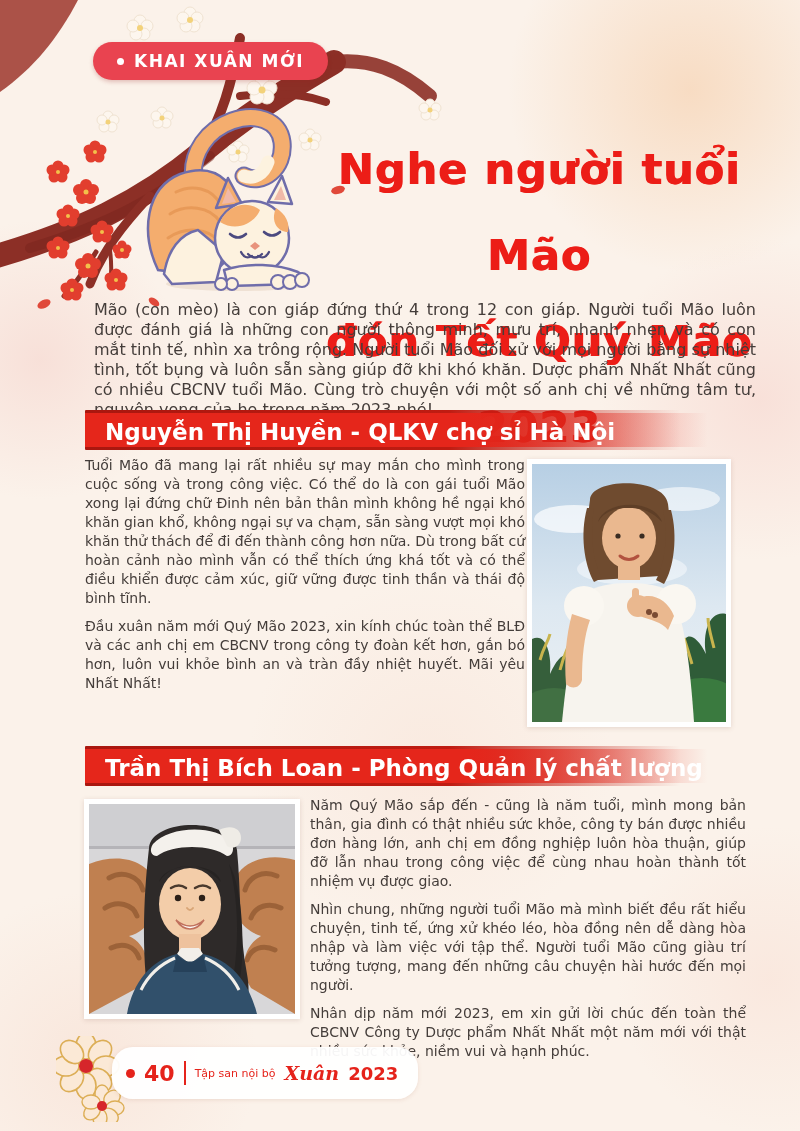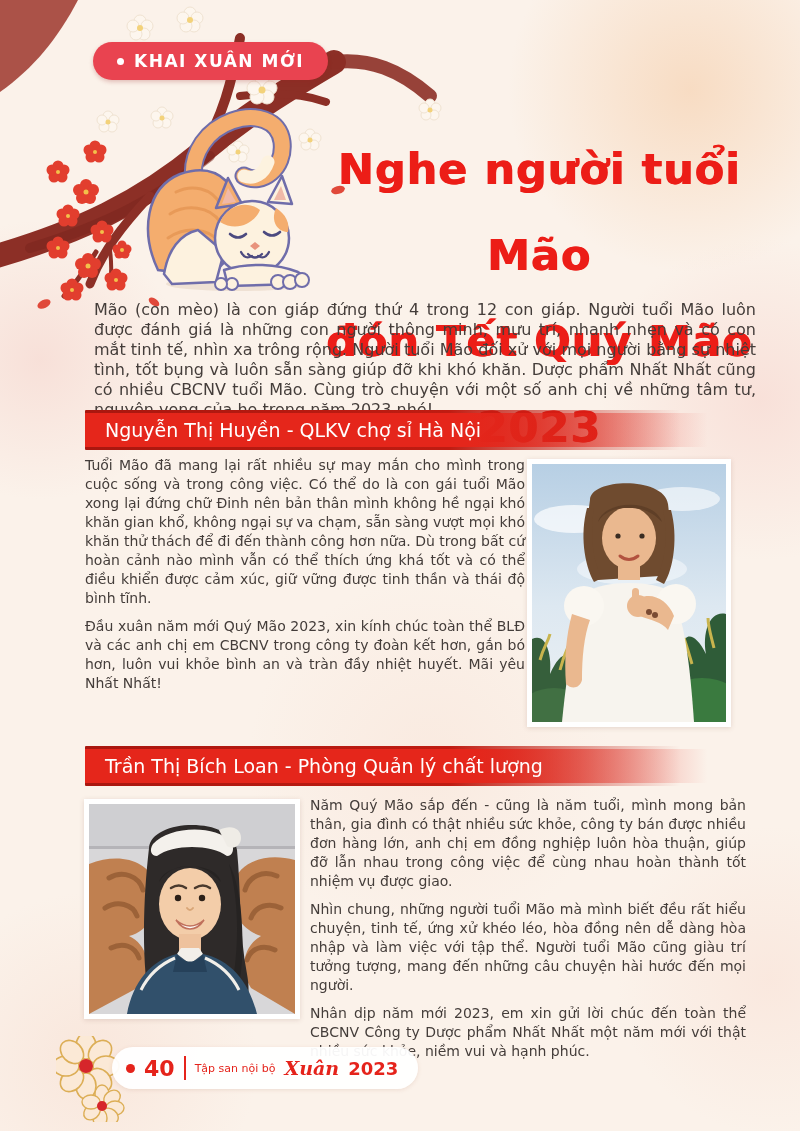--- a/index.html
+++ b/index.html
@@ -43,37 +43,37 @@
   
   .ribbon { position:absolute; left:85px; width:662px; height:40px; }
   .ribbon .edge {
     position:absolute; inset:0;
     background:linear-gradient(90deg,#a9170f 0%,#bf1c12 55%,rgba(191,28,18,0) 90%);
     border-radius:1px;
   }
   .ribbon .face {
     position:absolute; left:0; right:0; top:3px; bottom:3px;
     background:linear-gradient(90deg,#e5261b 0%,#e5261b 58%,rgba(229,38,27,0) 94%);
-    color:#fff; font-weight:normal; font-size:19px; padding:6px 0 0 20px;
+    color:#fff; font-weight:bold; font-size:23px; padding:6px 0 0 20px;
     white-space:nowrap;
   }
 
   .bodytext { position:absolute; font-size:14px; line-height:19px; text-align:justify; color:#443d3a; }
   .bodytext p { margin-bottom:9px; }
   .s1-text { left:85px; top:456px; width:440px; }
   .s2-text { left:310px; top:796px; width:436px; }
 
   .photo { position:absolute; border:5px solid #ffffff; box-shadow:0 1px 5px rgba(120,70,60,.18); background:#fff; }
   .photo svg { display:block; }
   .photo1 { left:527px; top:459px; }
   .photo2 { left:84px; top:799px; }
 
   
   .footer-pill {
-    position:absolute; left:112px; top:1047px; height:42px;
+    position:absolute; left:112px; top:1047px; height:52px;
     background:rgba(255,255,255,.95); border-radius:21px;
     display:flex; align-items:center; padding:0 20px 0 14px; gap:9px;
     box-shadow:0 1px 4px rgba(180,120,100,.18);
   }
   .footer-pill .fdot { width:9px; height:9px; border-radius:50%; background:#e5231b; }
   .footer-pill .pagenum { color:#e5231b; font-weight:bold; font-size:22px; }
   .footer-pill .fdiv { width:2px; height:24px; background:#e5231b; }
   .footer-pill .flabel { color:#e5231b; font-size:11px; font-weight:normal; }
   .footer-pill .fseason { color:#e5231b; font-family:"DejaVu Serif","Liberation Serif",serif; font-style:italic; font-weight:bold; font-size:19px; }
   .footer-pill .fyear { color:#e5231b; font-weight:bold; font-size:18px; letter-spacing:0; }

